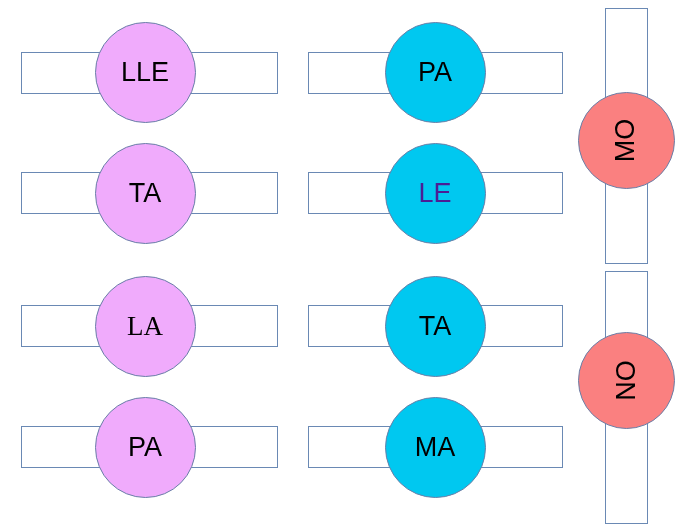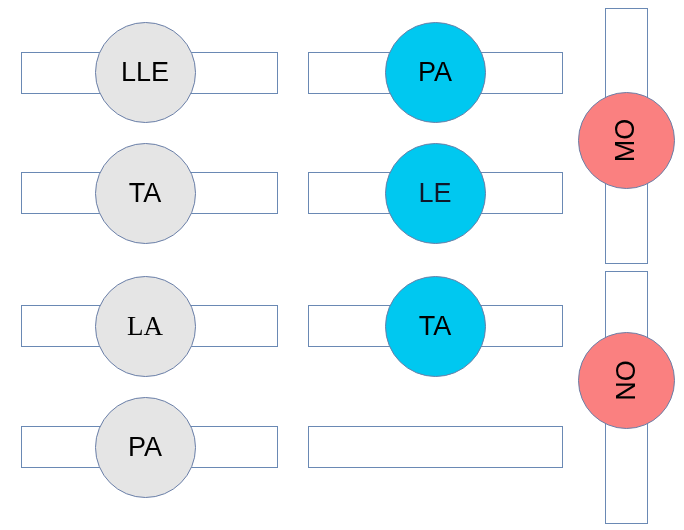--- a/index.html
+++ b/index.html
@@ -33,21 +33,21 @@
   .node-label {
     font-family: "Liberation Sans", sans-serif;
     font-size: 27px;
     font-weight: 400;
     color: #000000;
     line-height: 1;
     letter-spacing: 0px;
     white-space: nowrap;
     user-select: none;
   }
-  .node.green { background: #e5e5e5; text-align: right; }
+  .node.green { background: #f0abfc; text-align: right; }
   .node.blue  { background: #00c8f0; }
   .node.red   { background: #fa8080; }
   .node.rotated .node-label {
     transform: rotate(-90deg);
   }
 </style>
 </head>
 <body>
 
 <div id="canvas" style="width: 684px; height: 530px; background: rgb(255, 255, 255);">
@@ -70,24 +70,27 @@
     <div class="node green" style="left: 94.5px; top: 275.5px; width: 101px; height: 101px; border-color: rgb(106, 127, 168);">
       <span class="node-label" style="color: rgb(0, 0, 0); font-family: Liberation Serif, serif;">LA</span>
     </div>
     <div class="node green" style="left: 94.5px; top: 396.5px; width: 101px; height: 101px; border-color: rgb(106, 127, 168);">
       <span class="node-label" style="color: rgb(0, 0, 0);">PA</span>
     </div>
     <div class="node blue" style="left: 384.5px; top: 21.5px; width: 101px; height: 101px; border-color: rgb(106, 127, 168);">
       <span class="node-label" style="color: rgb(0, 0, 0);">PA</span>
     </div>
     <div class="node blue" style="left: 384.5px; top: 142.5px; width: 101px; height: 101px; border-color: rgb(106, 127, 168);">
-      <span class="node-label" style="color: #0f172a;">LE</span>
+      <span class="node-label" style="color: #4c1d95;">LE</span>
     </div>
     <div class="node blue" style="left: 384.5px; top: 275.5px; width: 101px; height: 101px; border-color: rgb(106, 127, 168);">
       <span class="node-label" style="color: rgb(0, 0, 0);">TA</span>
+    </div>
+    <div class="node blue" style="left: 384.5px; top: 396.5px; width: 101px; height: 101px; border-color: rgb(106, 127, 168);">
+      <span class="node-label" style="color: rgb(0, 0, 0);">MA</span>
     </div>
     <div class="node red rotated" style="left: 577.5px; top: 91.5px; width: 97px; height: 97px; border-color: rgb(106, 127, 168);">
       <span class="node-label" style="color: rgb(0, 0, 0);">MO</span>
     </div>
     <div class="node red rotated" style="left: 577.5px; top: 331.5px; width: 97px; height: 97px; border-color: rgb(106, 127, 168);">
       <span class="node-label" style="color: rgb(0, 0, 0);">NO</span>
     </div>
   </div>
 
 </body></html>

